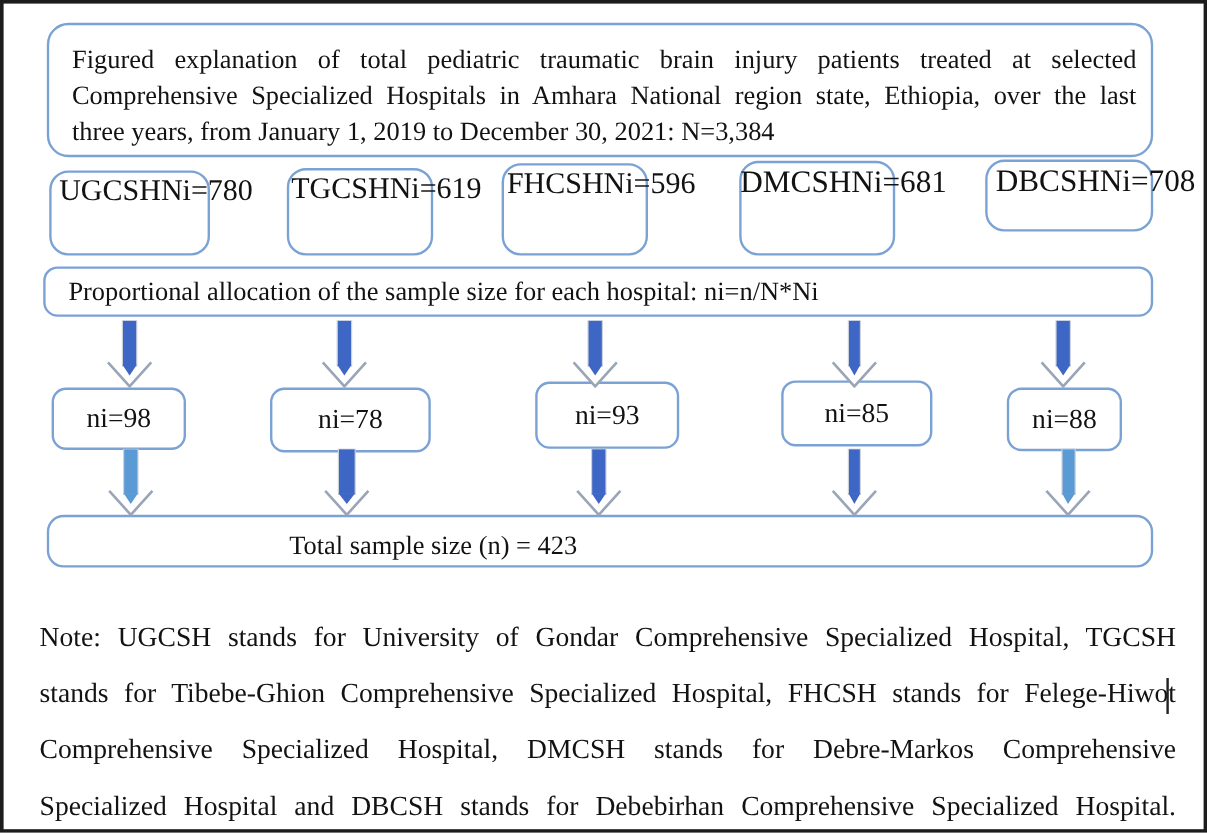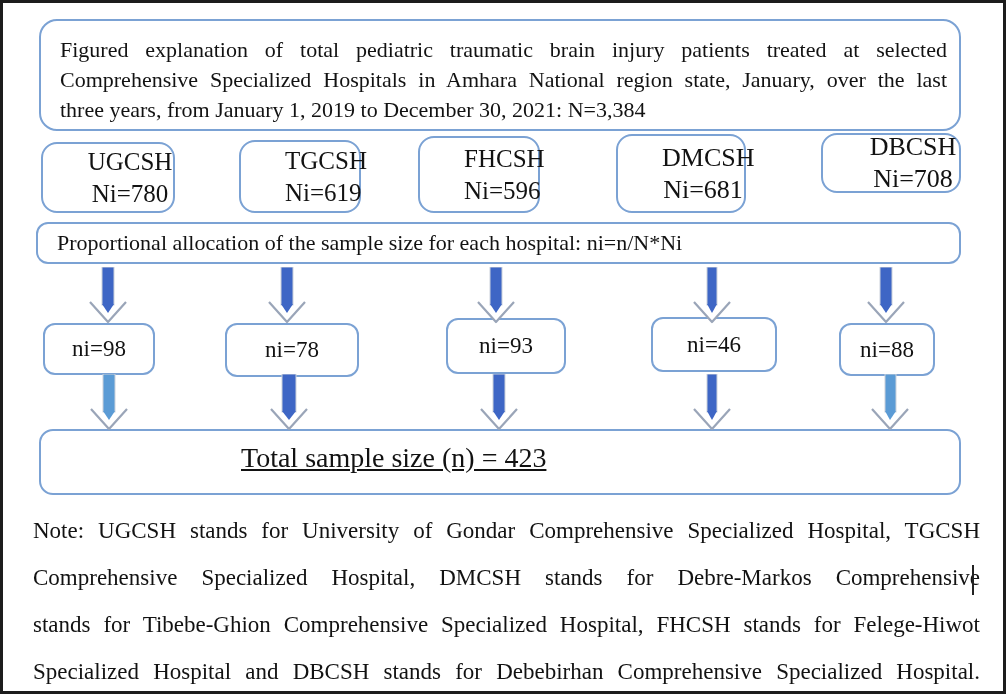--- a/index.html
+++ b/index.html
@@ -20,59 +20,59 @@
   }
   .box{
     position:absolute;background:#fff;border:2px solid var(--box-border);
   }
   
   .header-box{left:36px;top:16px;width:922px;height:112px;border-radius:18px;
     padding:14px 12px 0 19px;font-size:22px;line-height:30px;}
   .justify-all{text-align:justify;text-align-last:justify;}
   
   .hospital{border-radius:16px;text-align:center;font-size:25px;line-height:32px;
-    display:flex;flex-direction:column;justify-content:center;padding-left:44px;}
+    display:flex;flex-direction:row;justify-content:center;padding-left:44px;}
   .hosp-0{left:38px;top:139px;width:134px;height:71px;}
   .hosp-1{left:236px;top:137px;width:122px;height:73px;}
   .hosp-2{left:415px;top:133px;width:122px;height:77px;}
   .hosp-3{left:613px;top:131px;width:130px;height:79px;font-size:26px;}
   .hosp-4{left:818px;top:130px;width:140px;height:60px;font-size:26px;}
   
   .alloc-box{left:33px;top:219px;width:925px;height:42px;border-radius:12px;
     display:flex;align-items:center;padding-left:19px;font-size:22px;}
   
   .sample{border-radius:12px;display:flex;align-items:center;justify-content:center;
     font-size:23px;}
   .samp-0{left:40px;top:320px;width:112px;height:52px;}
   .samp-1{left:222px;top:320px;width:134px;height:54px;}
   .samp-2{left:443px;top:315px;width:120px;height:56px;}
   .samp-3{left:648px;top:314px;width:126px;height:55px;}
   .samp-4{left:836px;top:320px;width:96px;height:53px;}
   
-  .total-box{left:36px;top:426px;width:922px;height:66px;border-radius:14px;
-    padding:11px 0 0 200px;font-size:28px;text-decoration:underline;}
+  .total-box{left:36px;top:426px;width:922px;height:44px;border-radius:14px;
+    padding:11px 0 0 200px;font-size:22px;}
   
   .arrow{position:absolute;z-index:3;}
   .arrow .head{fill:#fff;stroke:var(--arrow-outline);stroke-width:2.2;stroke-linejoin:round;}
   .arrow .shaft{stroke:#ccd2db;stroke-width:1;}
   .arrow.dark .shaft,.arrow.dark .tip{fill:var(--arrow-dark);}
   .arrow.light .shaft,.arrow.light .tip{fill:var(--arrow-light);}
   
   .note{position:absolute;left:30px;top:504px;width:947px;font-size:23px;line-height:47px;}
   .note-line{text-align:justify;text-align-last:justify;}
   .text-cursor{position:absolute;left:969px;top:562px;width:2px;height:30px;background:#222;}
 </style>
 </head>
 <body>
 
 <div class="frame">
 
   <div class="box header-box">
     <div class="justify-all">Figured explanation of total pediatric traumatic brain injury patients treated at selected</div>
-    <div class="justify-all">Comprehensive Specialized Hospitals in Amhara National region state, January, over the last</div>
+    <div class="justify-all">Comprehensive Specialized Hospitals in Amhara National region state, Ethiopia, over the last</div>
     <div>three years, from January 1, 2019 to December 30, 2021: N=3,384</div>
   </div>
 
   <div class="box hospital hosp-0">
     <div>UGCSH</div>
     <div>Ni=780</div>
   </div>
   <div class="box hospital hosp-1">
     <div>TGCSH</div>
     <div>Ni=619</div>
@@ -123,21 +123,21 @@
   <div class="box sample samp-0">
     <span>ni=98</span>
   </div>
   <div class="box sample samp-1">
     <span>ni=78</span>
   </div>
   <div class="box sample samp-2">
     <span>ni=93</span>
   </div>
   <div class="box sample samp-3">
-    <span>ni=46</span>
+    <span>ni=85</span>
   </div>
   <div class="box sample samp-4">
     <span>ni=88</span>
   </div>
 
   <svg class="arrow light" style="left:84px;top:371px" width="44" height="58" viewBox="0 0 44 58">
     <path class="head" d="M4 35 L22 55 L40 35"></path>
       <rect class="shaft" x="16" y="0" width="12" height="38"></rect>
       <path class="tip" d="M16 37 L22 46 L28 37 Z"></path>
   </svg>
@@ -161,20 +161,20 @@
       <rect class="shaft" x="17" y="0" width="11" height="38"></rect>
       <path class="tip" d="M17 37 L22 46 L28 37 Z"></path>
   </svg>
 
   <div class="box total-box">
     <span>Total sample size (n) = 423</span>
   </div>
 
   <div class="note">
     <div class="note-line">Note: UGCSH stands for University of Gondar Comprehensive Specialized Hospital, TGCSH</div>
+    <div class="note-line">stands for Tibebe-Ghion Comprehensive Specialized Hospital, FHCSH stands for Felege-Hiwot</div>
     <div class="note-line">Comprehensive Specialized Hospital, DMCSH stands for Debre-Markos Comprehensive</div>
-    <div class="note-line">stands for Tibebe-Ghion Comprehensive Specialized Hospital, FHCSH stands for Felege-Hiwot</div>
     <div class="note-line">Specialized Hospital and DBCSH stands for Debebirhan Comprehensive Specialized Hospital.</div>
   </div>
 
   <div class="text-cursor"></div>
 
 </div>
 
 </body></html>

